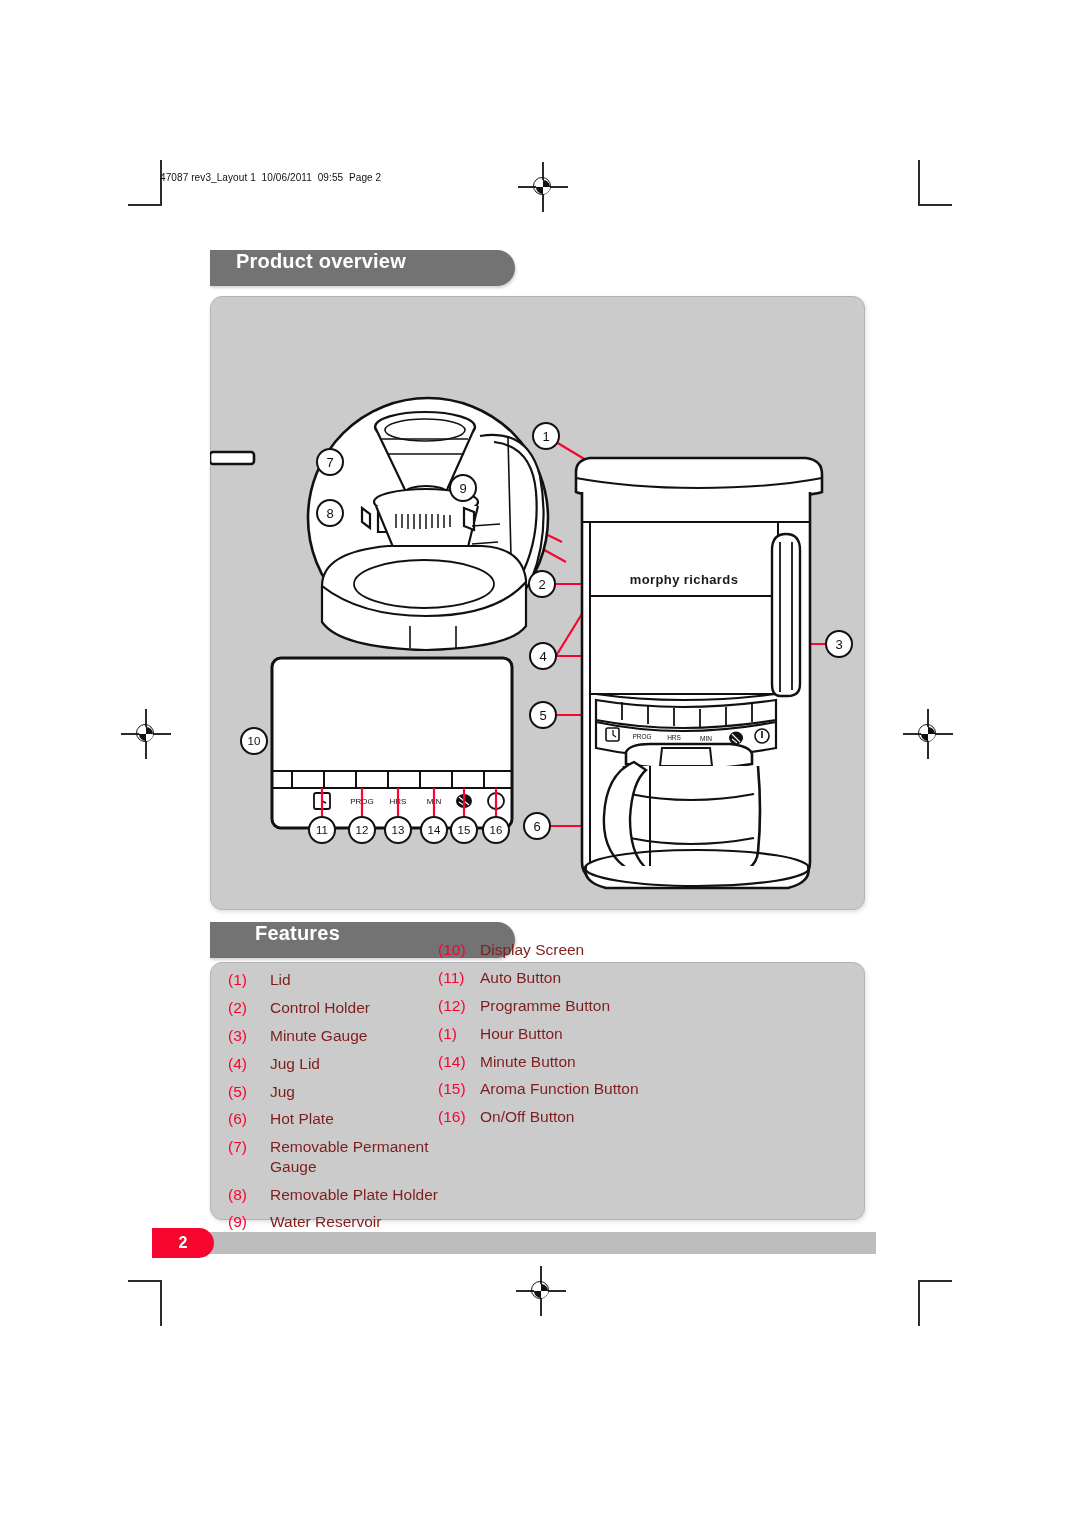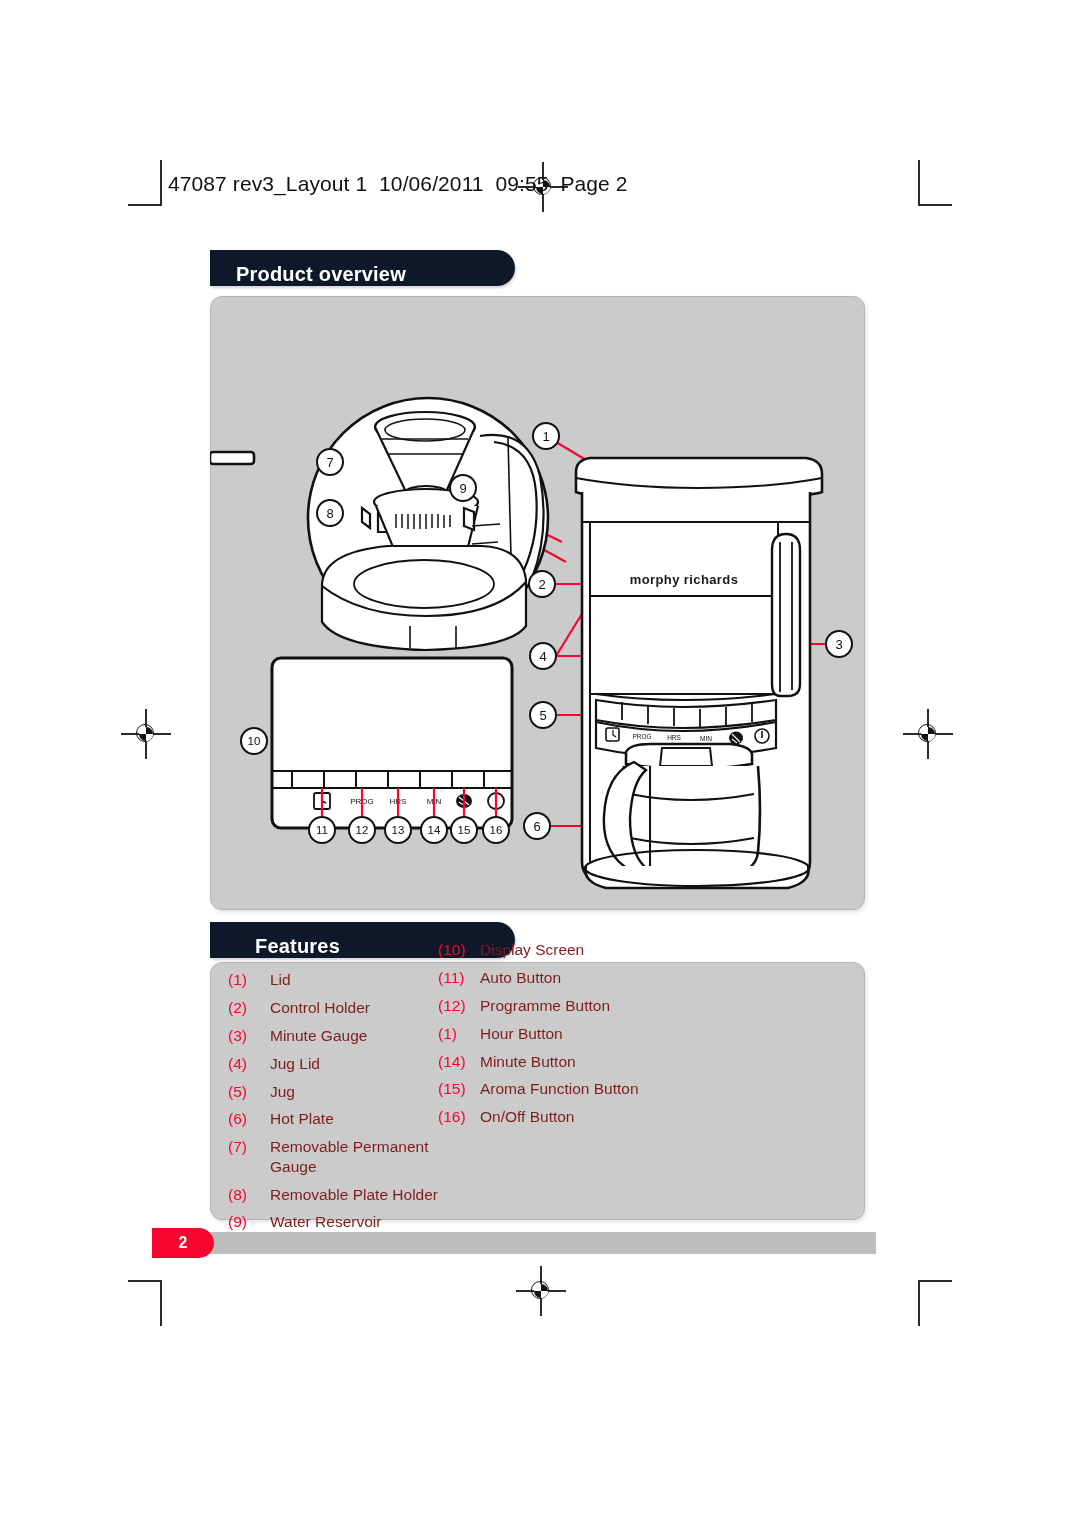--- a/index.html
+++ b/index.html
@@ -45,41 +45,41 @@
     width: 1.5px; height: 50px; background: #2b2b2b;
   }
   .reg-mark .cross-h {
     position: absolute; left: -8px; top: 16px;
     width: 50px; height: 1.5px; background: #2b2b2b;
   }
 
   
   .page-header {
     position: absolute;
-    left: 168px; top: 172px;
-    font-size: 21px;
+    left: 160px; top: 172px;
+    font-size: 10px;
     color: #111;
     letter-spacing: 0.1px;
     white-space: pre;
   }
   .header-rule {
     position: absolute;
     left: 160px; top: 162px;
     width: 2px; height: 42px;
     background: #2b2b2b;
   }
 
   
   .banner {
     position: absolute;
     height: 36px;
-    background: #0f172a;
+    background: #737373;
     border-radius: 0 18px 18px 0;
     display: flex;
-    align-items: flex-end;
+    align-items: flex-start;
     padding-left: 26px;
     box-sizing: border-box;
     box-shadow: 1px 2px 3px rgba(0,0,0,0.18);
   }
   .banner span {
     color: #ffffff;
     font-size: 20px;
     font-weight: bold;
     letter-spacing: 0.2px;
   }

